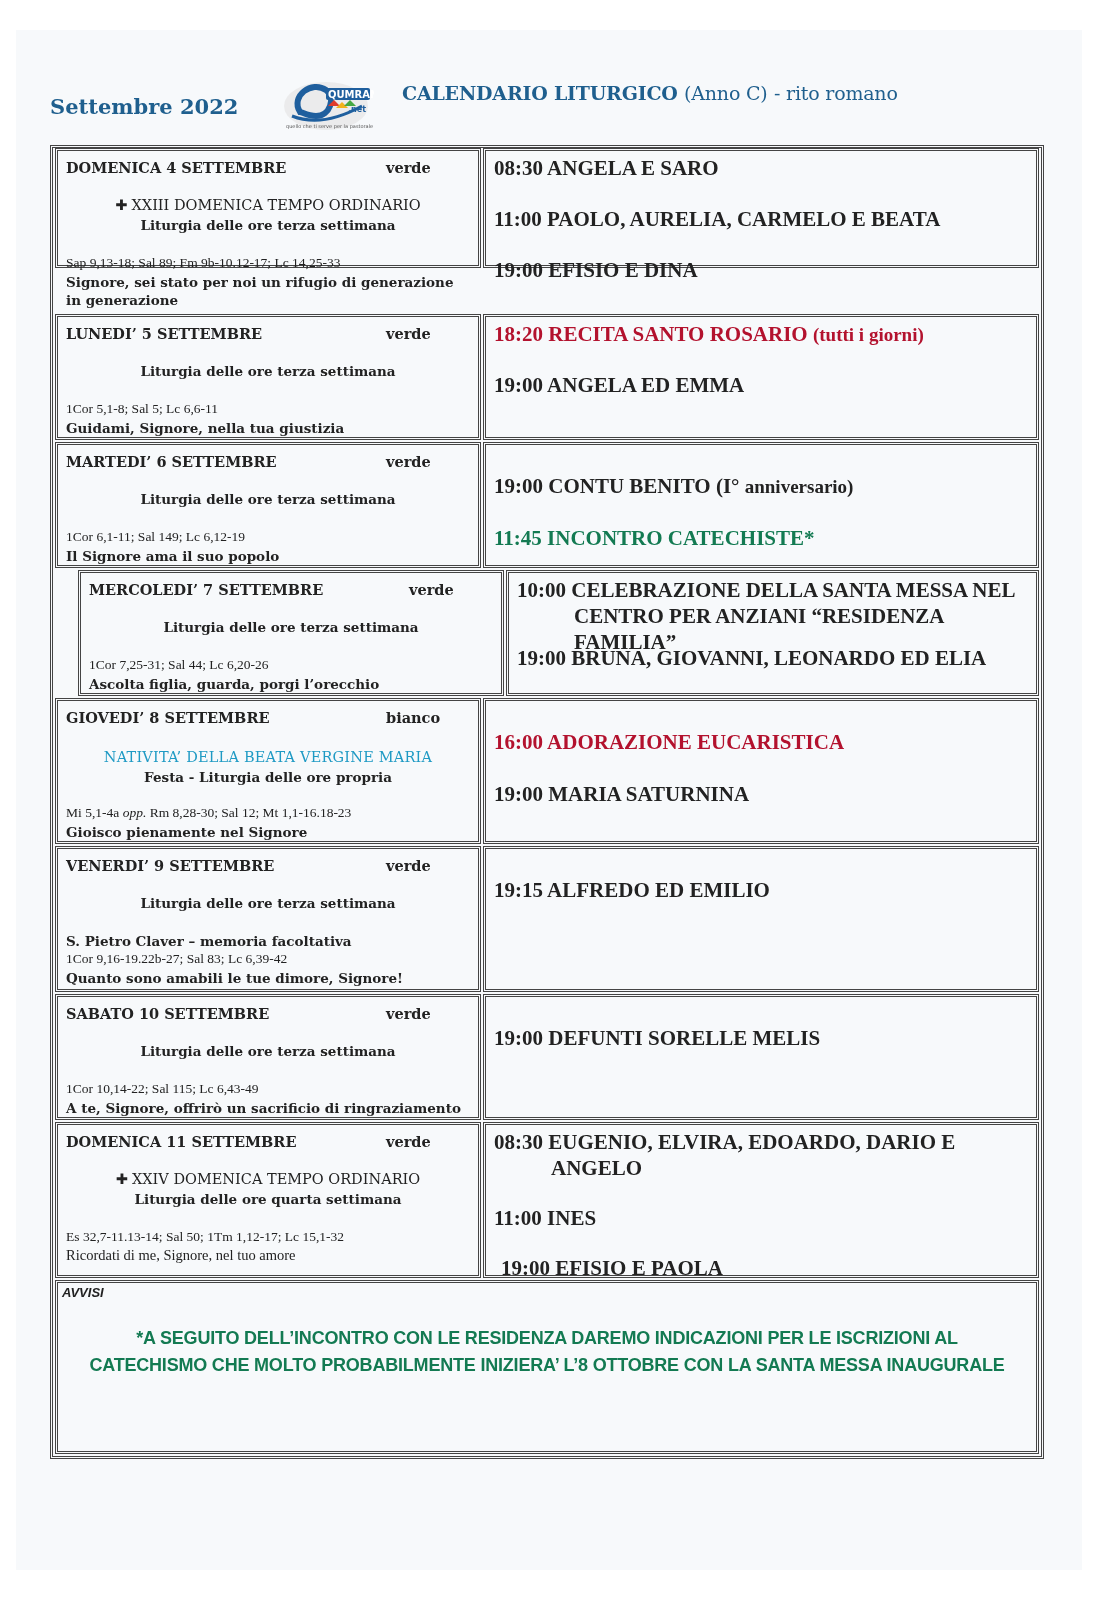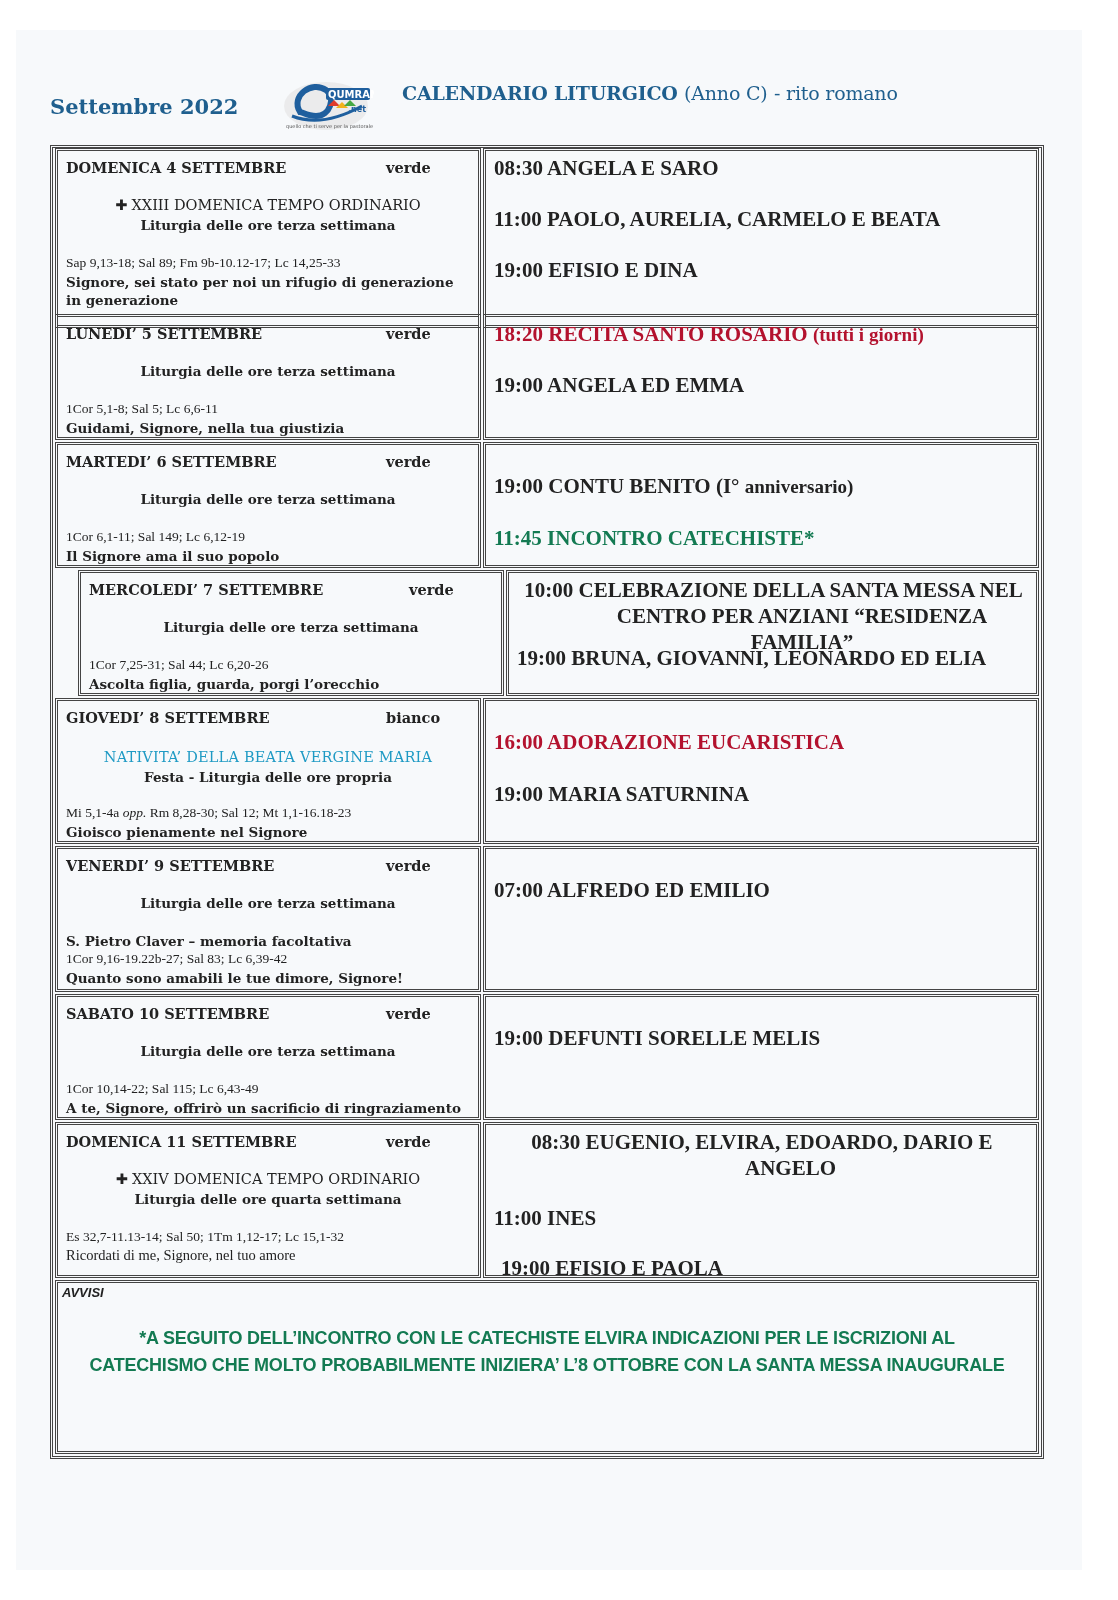--- a/index.html
+++ b/index.html
@@ -80,21 +80,21 @@
   }
   .psalm.light { font-family: "Liberation Serif", serif; font-weight: normal; font-size: 14.5px; }
 
   .mass {
     position: absolute; left: 8px; right: 6px;
     font-family: "Liberation Serif", serif; font-weight: bold; font-size: 21px; color: #222;
     line-height: 26px;
   }
   .mass.red { color: #b3122e; }
   .mass.green { color: #137a52; }
-  .mass.hang { padding-left: 57px; text-indent: -57px; text-align: center; }
+  .mass.hang { padding-left: 57px; text-indent: -57px; }
   .mass .small { font-size: 19px; }
 
   .avvisi-cell {
     position: absolute; left: 2px; right: 2px; top: 1132px; bottom: 2px;
     border: 3px double #444; box-sizing: border-box;
   }
   .avvisi-label {
     position: absolute; left: 4px; top: 2px;
     font-family: "Liberation Sans", sans-serif; font-weight: bold; font-style: italic;
     font-size: 13px; color: #222;
@@ -128,21 +128,21 @@
   </div>
   <div class="doc-title">
     <span>CALENDARIO LITURGICO</span>
     <span class="light">(Anno C)</span>
     <span class="light">- rito romano</span>
   </div>
 </div>
 
 <div class="table">
 
-  <div class="row" style="top:0px; height:180px;">
+  <div class="row" style="top:0px; height:120px;">
     <div class="left-cell">
       <div class="day-head">DOMENICA 4 SETTEMBRE</div>
       <div class="day-color">verde</div>
       <div class="feast" style="top:46px;"><span class="cross">✚</span><span>XXIII DOMENICA TEMPO ORDINARIO</span></div>
       <div class="liturgy" style="top:66px;">Liturgia delle ore terza settimana</div>
       <div class="readings" style="top:104px;">Sap 9,13-18; Sal 89; Fm 9b-10.12-17; Lc 14,25-33</div>
       <div class="psalm" style="top:122px;">Signore, sei stato per noi un rifugio di generazione in generazione</div>
     </div>
     <div class="right-cell">
       <div class="mass" style="top:4px;">08:30 ANGELA E SARO</div>
@@ -211,21 +211,21 @@
   <div class="row" style="top:698px; height:146px;">
     <div class="left-cell">
       <div class="day-head">VENERDI’ 9 SETTEMBRE</div>
       <div class="day-color">verde</div>
       <div class="liturgy" style="top:46px;">Liturgia delle ore terza settimana</div>
       <div class="memoria" style="top:84px;">S. Pietro Claver – memoria facoltativa</div>
       <div class="readings" style="top:102px;">1Cor 9,16-19.22b-27; Sal 83; Lc 6,39-42</div>
       <div class="psalm" style="top:120px;">Quanto sono amabili le tue dimore, Signore!</div>
     </div>
     <div class="right-cell">
-      <div class="mass" style="top:28px;">07:00 ALFREDO ED EMILIO</div>
+      <div class="mass" style="top:28px;">19:15 ALFREDO ED EMILIO</div>
     </div>
   </div>
 
   <div class="row" style="top:846px; height:126px;">
     <div class="left-cell">
       <div class="day-head">SABATO 10 SETTEMBRE</div>
       <div class="day-color">verde</div>
       <div class="liturgy" style="top:46px;">Liturgia delle ore terza settimana</div>
       <div class="readings" style="top:84px;">1Cor 10,14-22; Sal 115; Lc 6,43-49</div>
       <div class="psalm" style="top:102px;">A te, Signore, offrirò un sacrificio di ringraziamento</div>
@@ -247,17 +247,17 @@
     <div class="right-cell">
       <div class="mass hang" style="top:4px;">08:30 EUGENIO, ELVIRA, EDOARDO, DARIO E ANGELO</div>
       <div class="mass" style="top:80px;">11:00 INES</div>
       <div class="mass" style="top:130px; left:15px;">19:00 EFISIO E PAOLA</div>
     </div>
   </div>
 
   <div class="avvisi-cell">
     <div class="avvisi-label">AVVISI</div>
     <div class="avvisi-text">
-      <div>*A SEGUITO DELL’INCONTRO CON LE CATECHISTE ELVIRA INDICAZIONI PER LE ISCRIZIONI AL</div>
+      <div>*A SEGUITO DELL’INCONTRO CON LE RESIDENZA DAREMO INDICAZIONI PER LE ISCRIZIONI AL</div>
       <div>CATECHISMO CHE MOLTO PROBABILMENTE INIZIERA’ L’8 OTTOBRE CON LA SANTA MESSA INAUGURALE</div>
     </div>
   </div>
 </div>
 
 </body></html>

